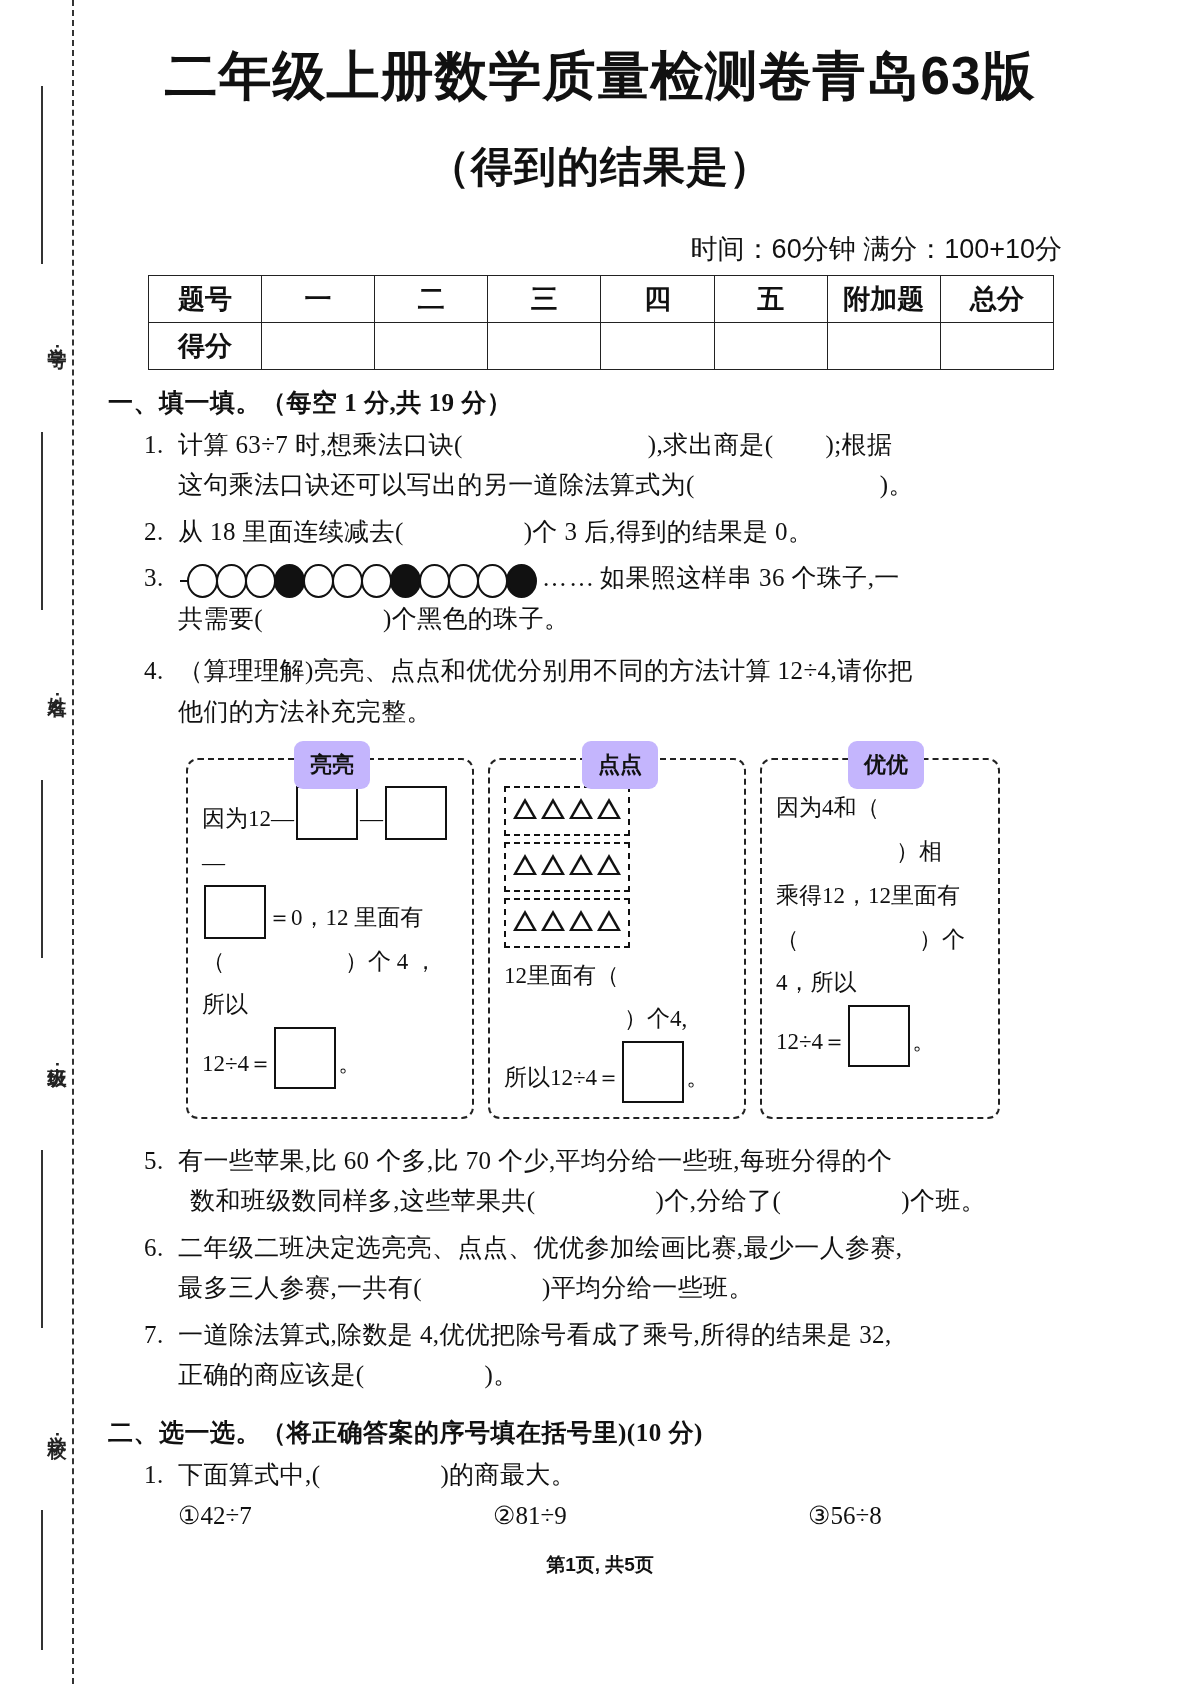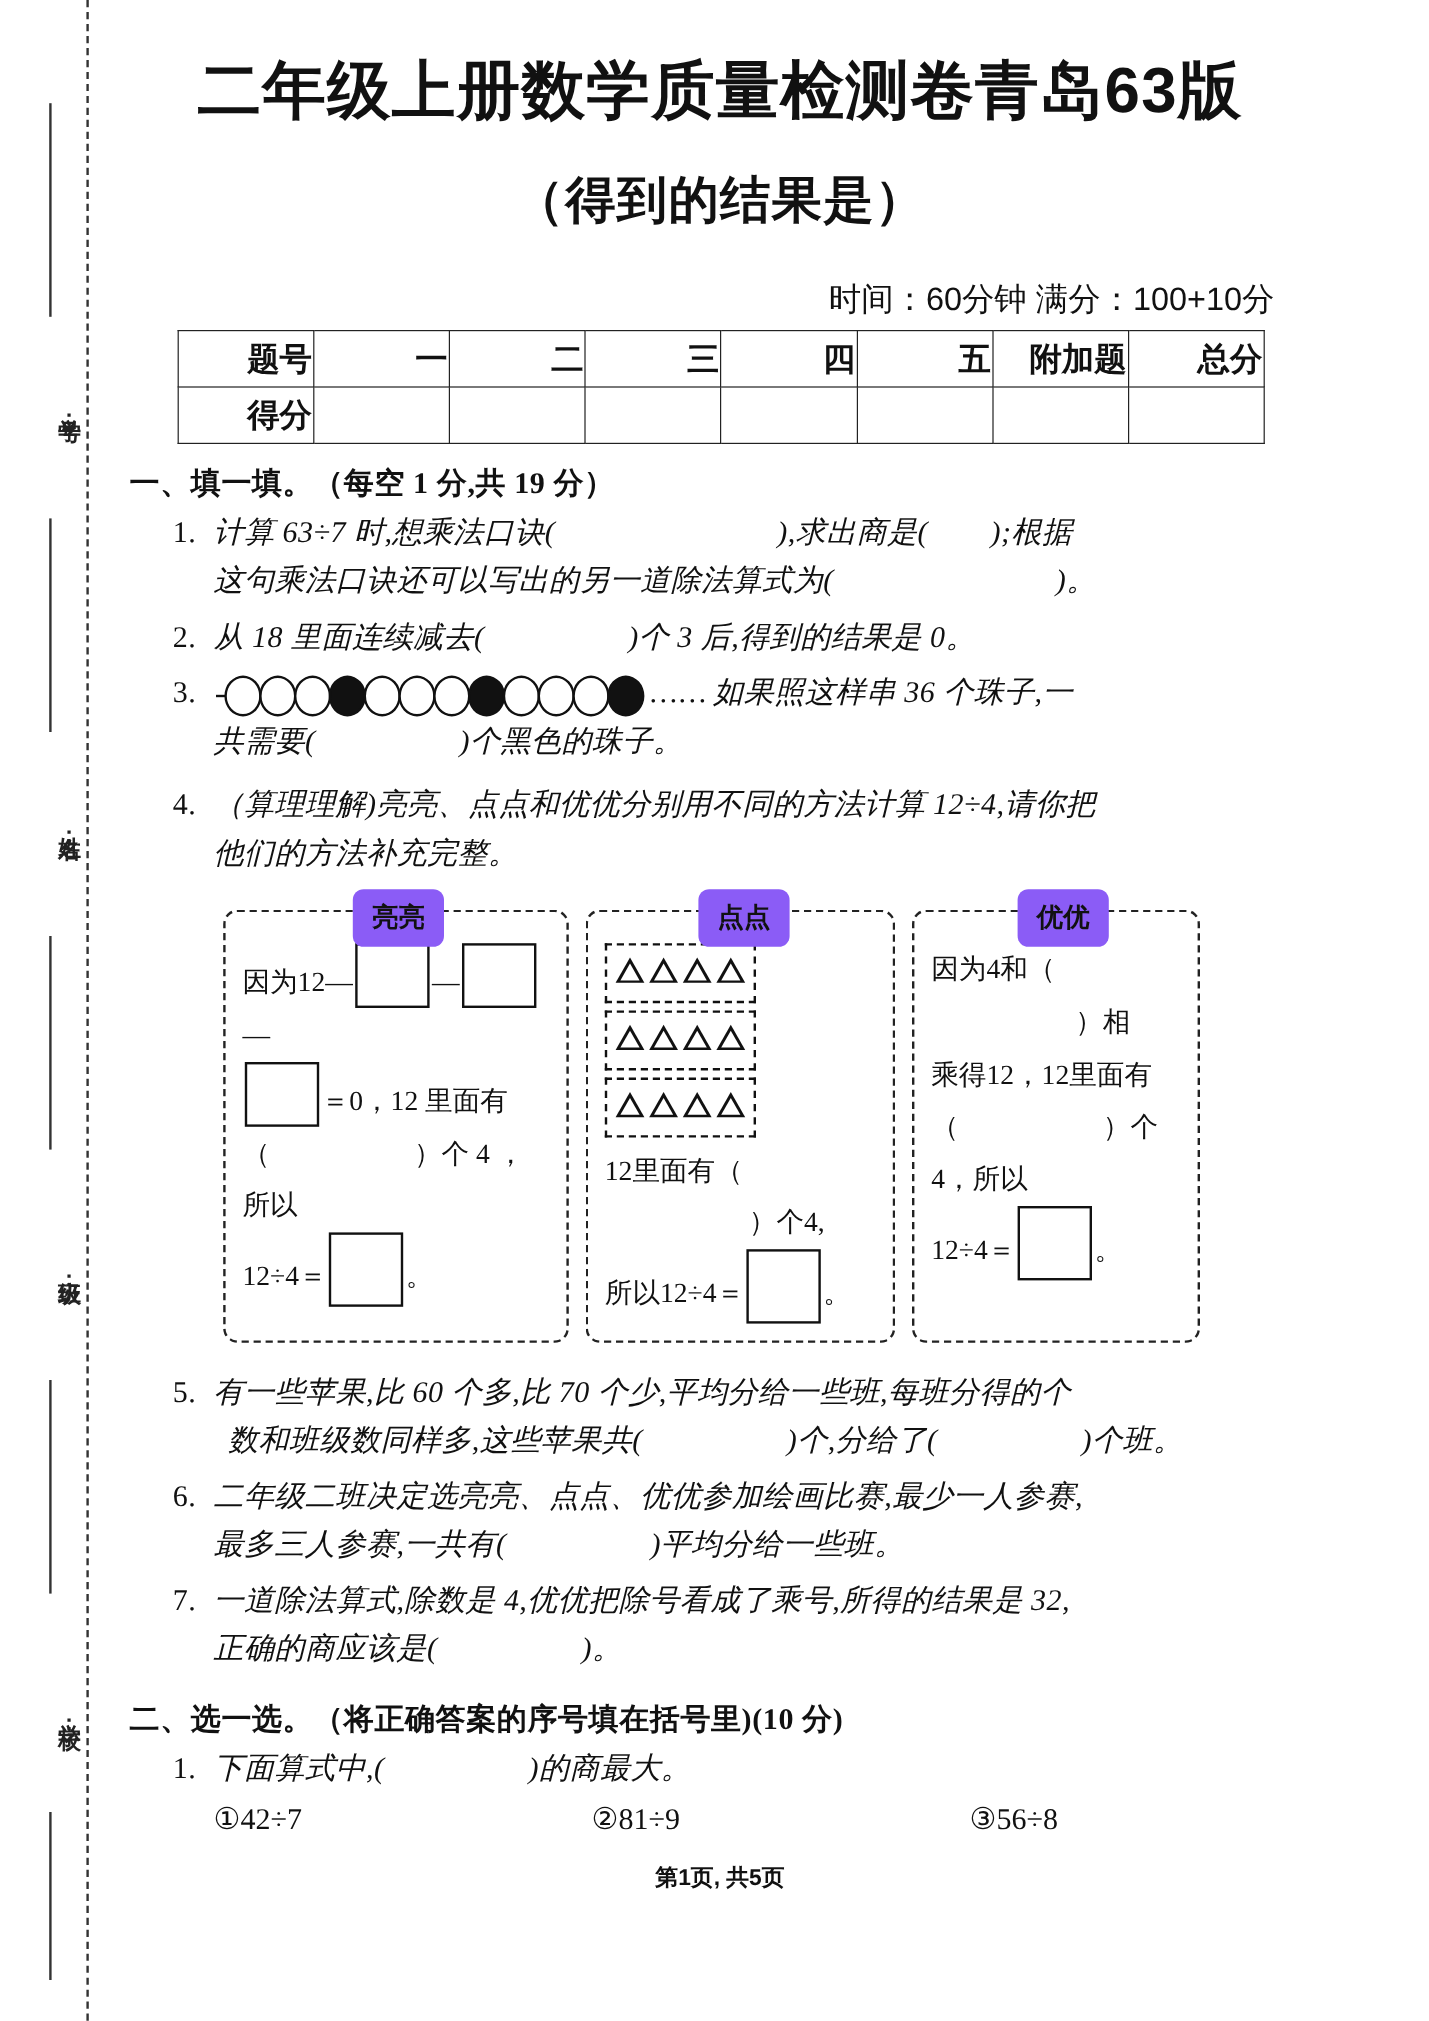--- a/index.html
+++ b/index.html
@@ -67,21 +67,21 @@
   
   table.score{
     border-collapse:collapse;
     margin:8px 0 0 48px;
     width:906px;
     table-layout:fixed;
   }
   table.score td{
     border:1.6px solid #222;
     height:44px;
-    text-align:right;
+    text-align:center;
     vertical-align:middle;
     font-family:"Liberation Sans","DejaVu Sans",sans-serif;
     font-weight:bold;
     font-size:27px;
   }
   table.score td.lead{width:110px;}
 
   
   .sec-head{
     font-family:"Liberation Serif","DejaVu Serif",serif;
@@ -91,21 +91,21 @@
     letter-spacing:0.5px;
   }
   .q{
     display:flex;
     margin:6px 0 0 44px;
     font-size:25px;
     line-height:1.62;
     letter-spacing:0.4px;
   }
   .q .num{width:34px;flex:none;font-weight:normal;}
-  .q .body{flex:1;font-style:italic;}
+  .q .body{flex:1;}
   .cont{margin-left:78px;font-size:25px;line-height:1.62;}
   .blank-s{display:inline-block;width:52px;}
   .blank-m{display:inline-block;width:120px;}
   .blank-l{display:inline-block;width:185px;}
 
   
   .beads{display:inline-flex;align-items:center;vertical-align:middle;margin:0 2px;}
   .beads .tick{width:9px;height:0;border-top:2px solid #111;}
   .bead{
     width:31px;height:34px;border:2.4px solid #111;border-radius:50%;
@@ -129,21 +129,21 @@
     padding:26px 12px 14px 14px;
     box-sizing:border-box;
     font-size:23px;
     line-height:1.9;
   }
   .mbox.m1{width:288px;}
   .mbox.m2{width:258px;}
   .mbox.m3{width:240px;}
   .mtag{
     position:absolute;top:-19px;
-    background:#8b5cf6;
+    background:#c4b5fd;
     border-radius:9px;
     padding:3px 16px;
     font-family:"Liberation Sans","DejaVu Sans",sans-serif;
     font-weight:bold;font-size:22px;
     color:#111;
   }
   .mbox.m1 .mtag{left:106px;}
   .mbox.m2 .mtag{left:92px;}
   .mbox.m3 .mtag{left:86px;}
   .ibox{

